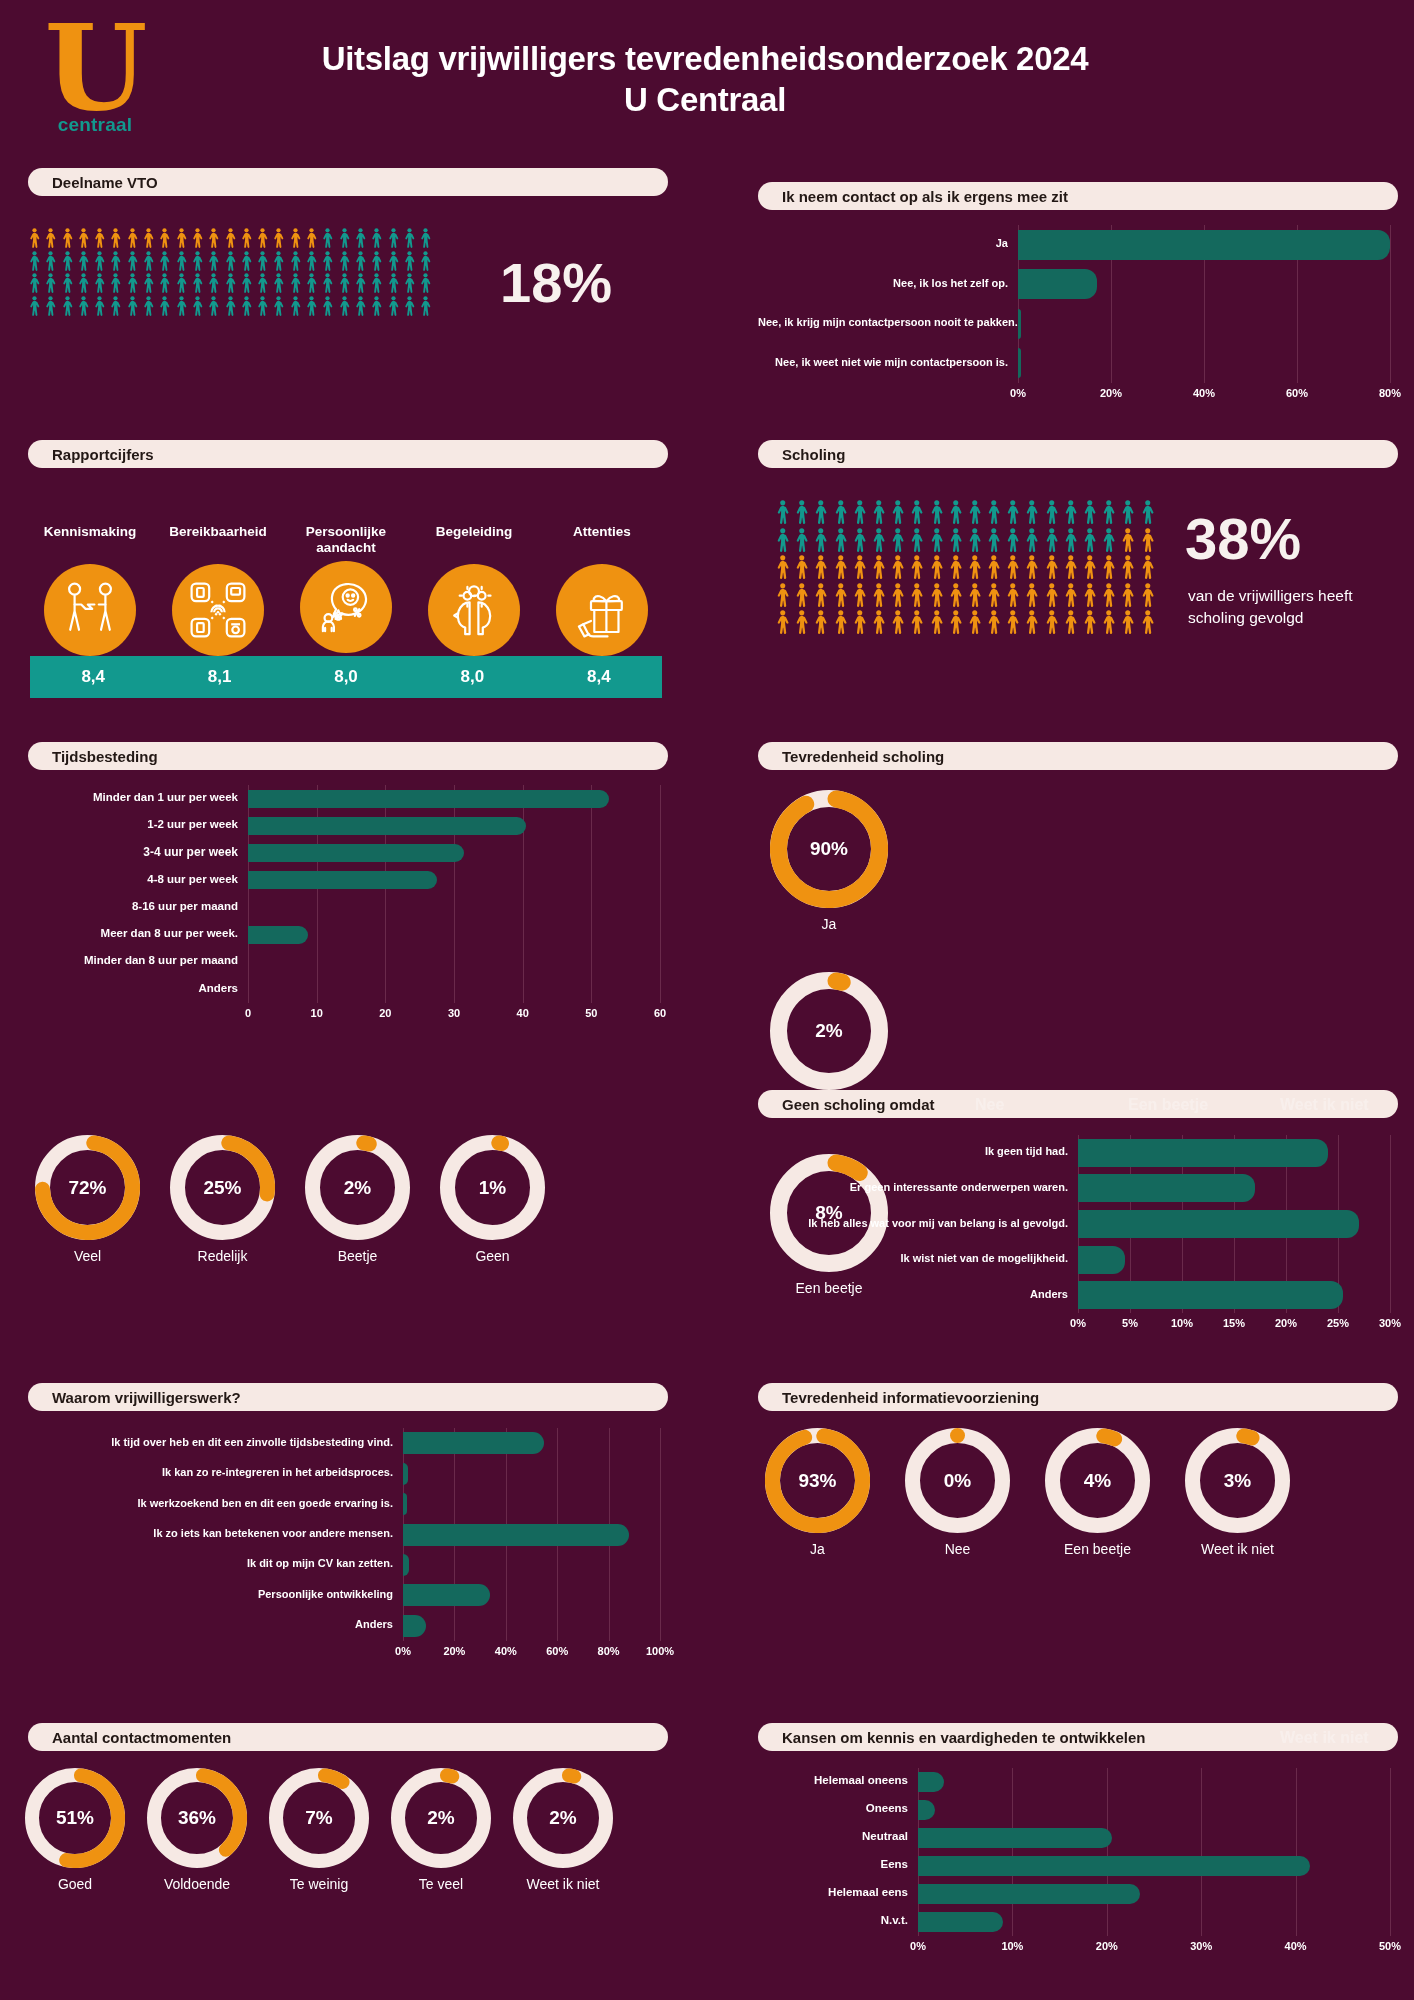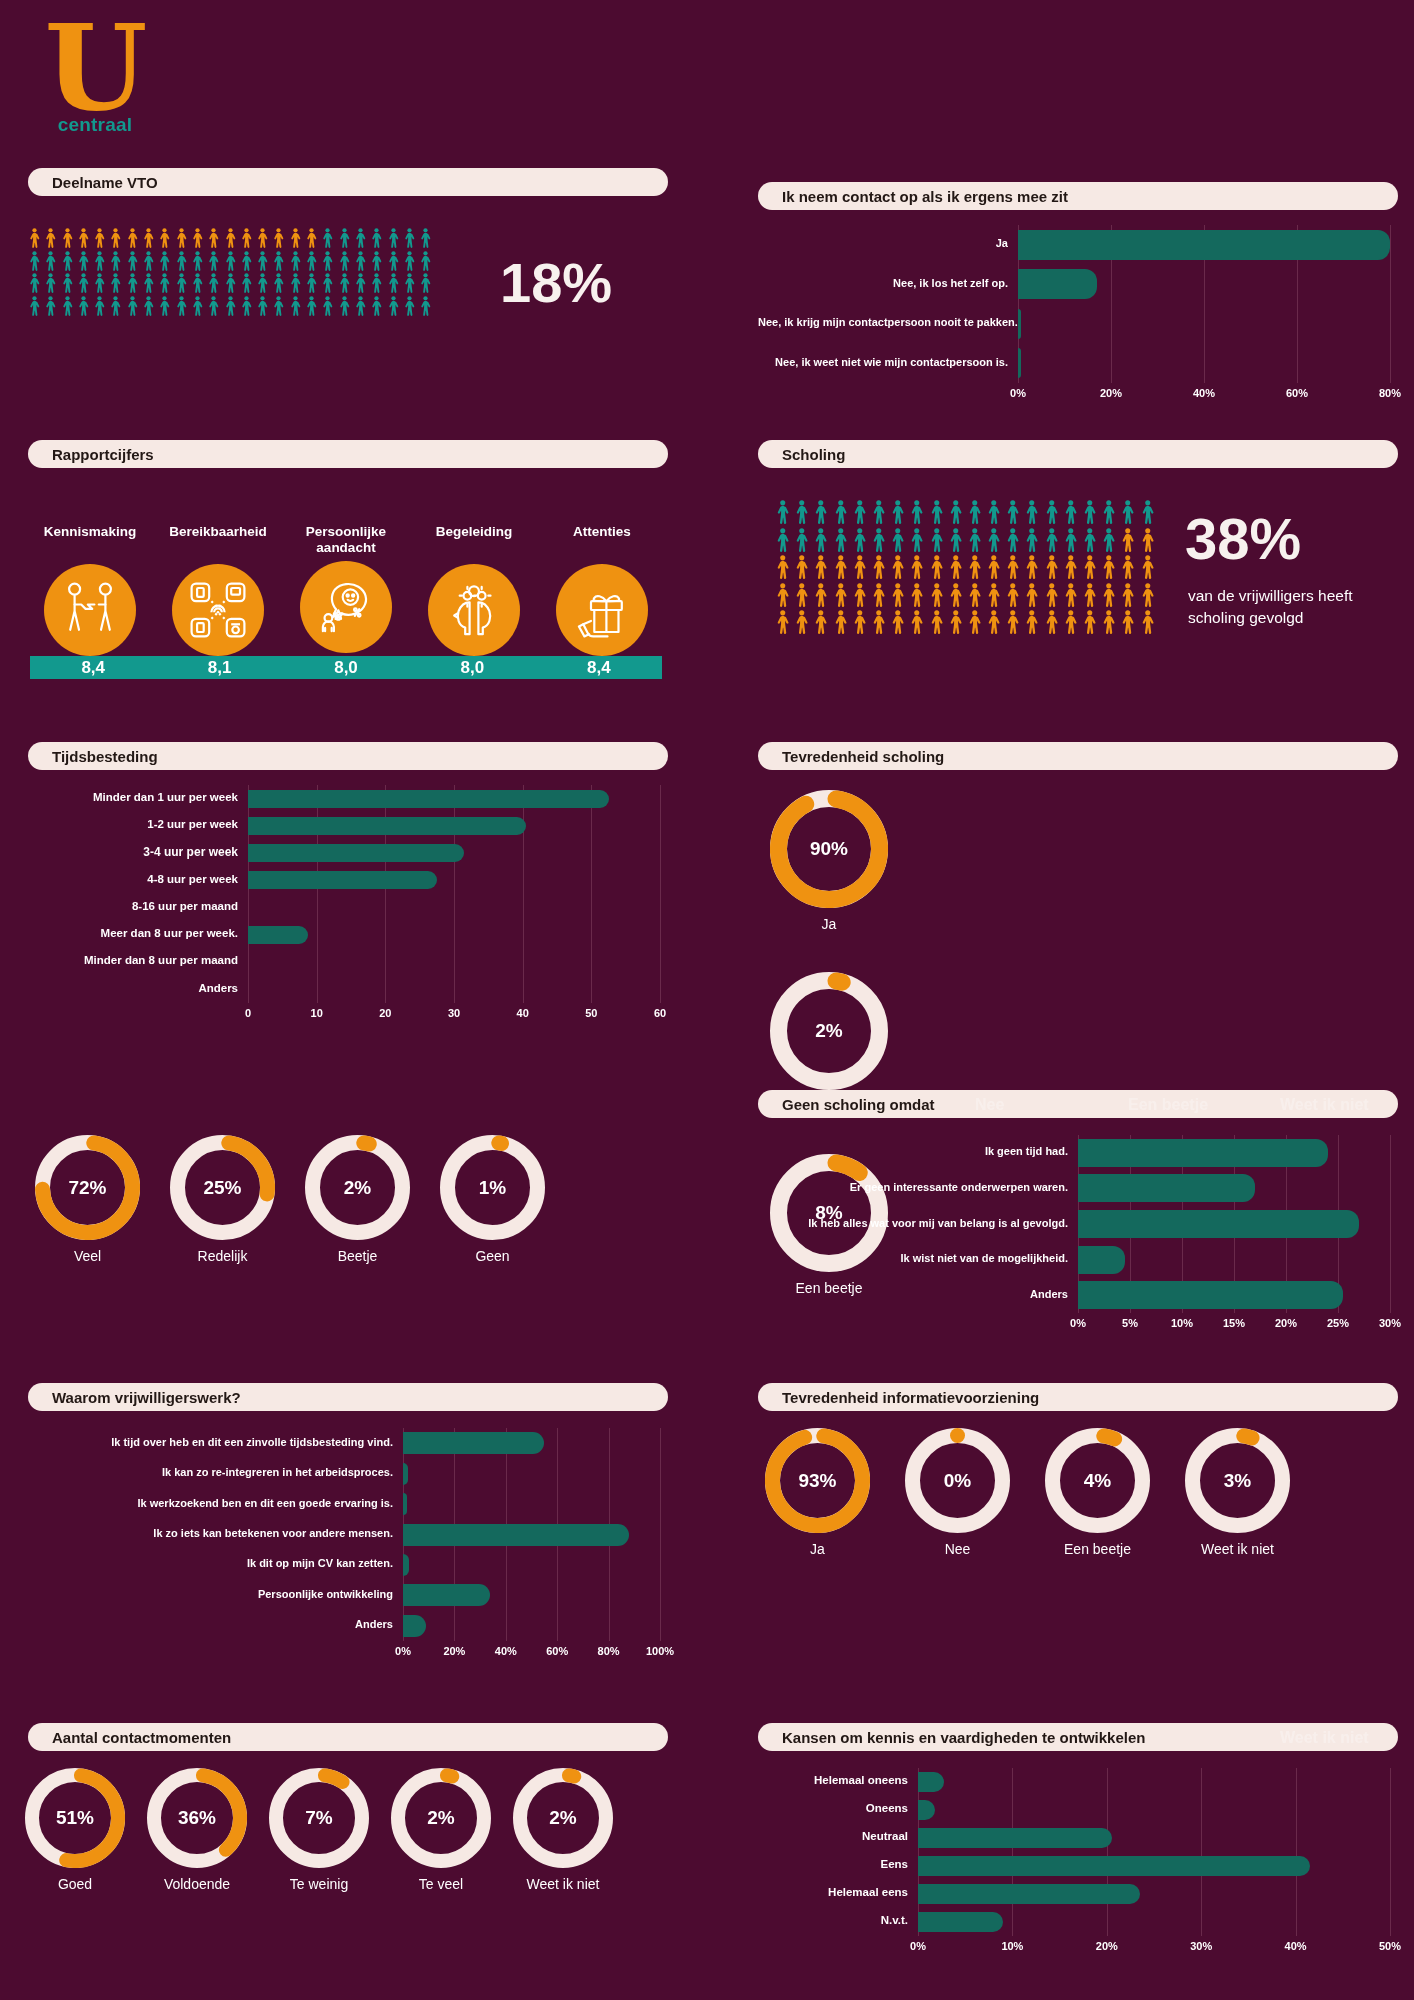--- a/index.html
+++ b/index.html
@@ -71,21 +71,21 @@
   .bignum { position:absolute; font-weight:bold; color:#f7f1ee; }
 
   
   .rc-col { position:absolute; text-align:center;margin-top:44px; }
   .rc-label { font-size:13.5px; font-weight:bold; color:#ffffff; line-height:1.15; }
   .rc-circle {
     width:92px;height:92px;border-radius:50%;background:#ef9211;
     display:flex;align-items:center;justify-content:center;
   }
   .rc-bar {
-    position:absolute;background:#12998e;height:23px;display:flex;align-items:center;
+    position:absolute;background:#12998e;height:42px;display:flex;align-items:center;
   }
   .rc-score { flex:1; text-align:center; font-size:17px; font-weight:bold; color:#fff; }
 
   
   .chart { position:absolute; }
   .cat-label {
     position:absolute; text-align:right; font-size:11.5px; font-weight:bold;
     color:#ffffff; white-space:nowrap; line-height:1;
   }
   .bar { position:absolute; background:#14695d; border-radius:0 12px 12px 0; }
@@ -101,20 +101,24 @@
   }
 </style>
 </head>
 <body>
 
 <div class="page">
 
   <div class="logo">
     <div class="logo-u">U</div>
     <div class="logo-word">centraal</div>
+  </div>
+  <div class="title">
+    <span>Uitslag vrijwilligers tevredenheidsonderzoek  2024</span>
+    <span class="l2">U Centraal</span>
   </div>
 
   <div class="pill" style="left:28px;top:168px;width:640px;">Deelname VTO</div>
   <div class="people" id="people-deelname" style="left: 28px; top: 228px; width: 420px; gap: 2.5px 3.3px;">
       <svg class="person" width="13" height="20" viewBox="0 0 22 34">
         <circle cx="11" cy="4" r="3.6" fill="#ef9211"></circle>
         <path d="M11 8.4c-2.0 0-3.2 1.0-3.6 1.9L4.0 17.2c-.4.9.1 1.8.9 2.1.8.3 1.7-.1 2.0-.9l1.7-3.6v4.6L7.1 32.0c-.2 1.0.5 1.8 1.4 1.9.9.1 1.6-.5 1.8-1.4l1.0-7.3h.4l1.0 7.3c.1.9.9 1.5 1.8 1.4.9-.1 1.6-.9 1.4-1.9l-1.5-12.6v-4.6l1.7 3.6c.4.8 1.3 1.2 2.0.9.8-.3 1.3-1.2.9-2.1l-3.4-6.9C14.2 9.4 13.0 8.4 11 8.4z" fill="#ef9211"></path>
       </svg>
       <svg class="person" width="13" height="20" viewBox="0 0 22 34">
         <circle cx="11" cy="4" r="3.6" fill="#ef9211"></circle>

